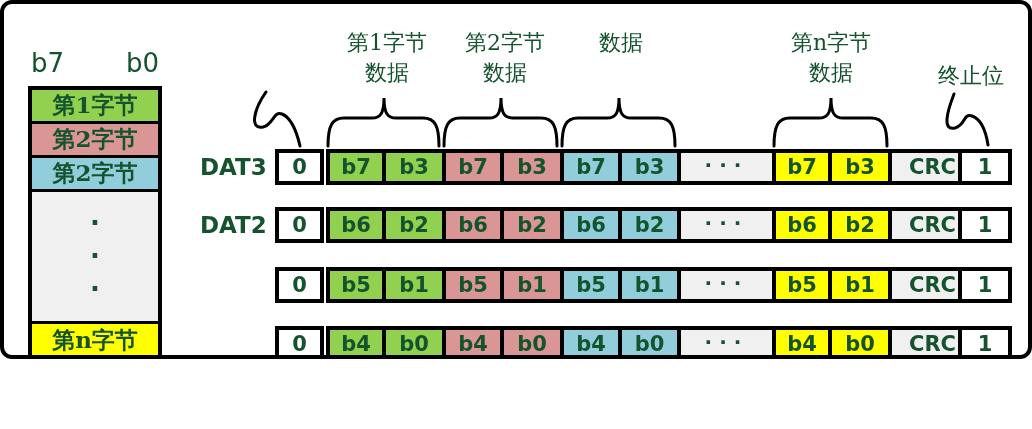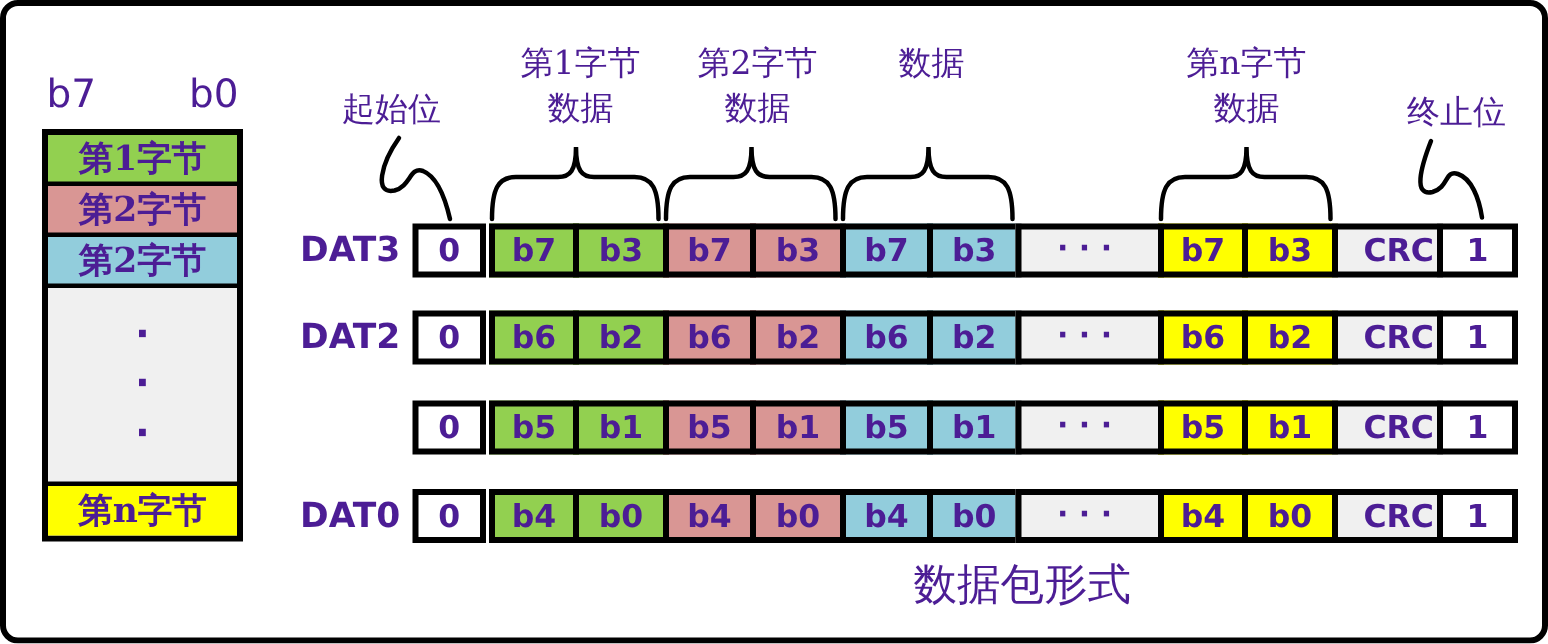--- a/index.html
+++ b/index.html
@@ -1,19 +1,19 @@
 <!DOCTYPE html>
 <html><head>
 <meta charset="utf-8">
 <style>
   html,body{margin:0;padding:0;background:#fff;}
   #stage{
-    position:relative;width:1032px;height:429px;box-sizing:border-box;
+    position:relative;width:1032px;height:359px;box-sizing:border-box;
     border:4px solid #000;border-radius:12px;background:#fff;overflow:hidden;
-    font-family:"DejaVu Sans","Liberation Sans",sans-serif;color:#4c1d95;
+    font-family:"DejaVu Sans","Liberation Sans",sans-serif;color:#14532d;
   }
   
   .bit-label{position:absolute;top:44px;font-size:26px;font-weight:400;}
   #bit-high{left:27px;}
   #bit-low{left:122px;}
   #byte-stack{
     position:absolute;left:24px;top:82px;width:134px;height:275px;
     box-sizing:border-box;border:4px solid #000;display:flex;flex-direction:column;
   }
   .stack-row{
@@ -92,21 +92,20 @@
   <div id="byte-stack">
     <div class="stack-row bg-green">第1字节</div>
     <div class="stack-row bg-pink">第2字节</div>
     <div class="stack-row bg-blue">第2字节</div>
     <div class="stack-fill">·
 ·
 ·</div>
     <div class="stack-row bg-yellow">第n字节</div>
   </div>
 
-  <div class="ann" id="ann-start">起始位</div>
   <div class="ann" id="ann-byte1">
     <div>第1字节</div>
     <div>数据</div>
   </div>
   <div class="ann" id="ann-byte2">
     <div>第2字节</div>
     <div>数据</div>
   </div>
   <div class="ann" id="ann-byte3">
     <div>数据</div>
@@ -169,21 +168,20 @@
     <div class="cell cx5 bg-blue">b5</div>
     <div class="cell cx6 bg-blue">b1</div>
     <div class="cell cx7 bg-gray dots">···</div>
     <div class="cell cx8 bg-yellow">b5</div>
     <div class="cell cx9 bg-yellow">b1</div>
     <div class="cell cx10 bg-gray">CRC</div>
     <div class="cell cx11">1</div>
   </div>
 
   <div class="dat-row" id="row-dat0">
-    <div class="dat-name">DAT0</div>
     <div class="cell cx0">0</div>
     <div class="cell cx1 bg-green">b4</div>
     <div class="cell cx2 bg-green">b0</div>
     <div class="cell cx3 bg-pink">b4</div>
     <div class="cell cx4 bg-pink">b0</div>
     <div class="cell cx5 bg-blue">b4</div>
     <div class="cell cx6 bg-blue">b0</div>
     <div class="cell cx7 bg-gray dots">···</div>
     <div class="cell cx8 bg-yellow">b4</div>
     <div class="cell cx9 bg-yellow">b0</div>

